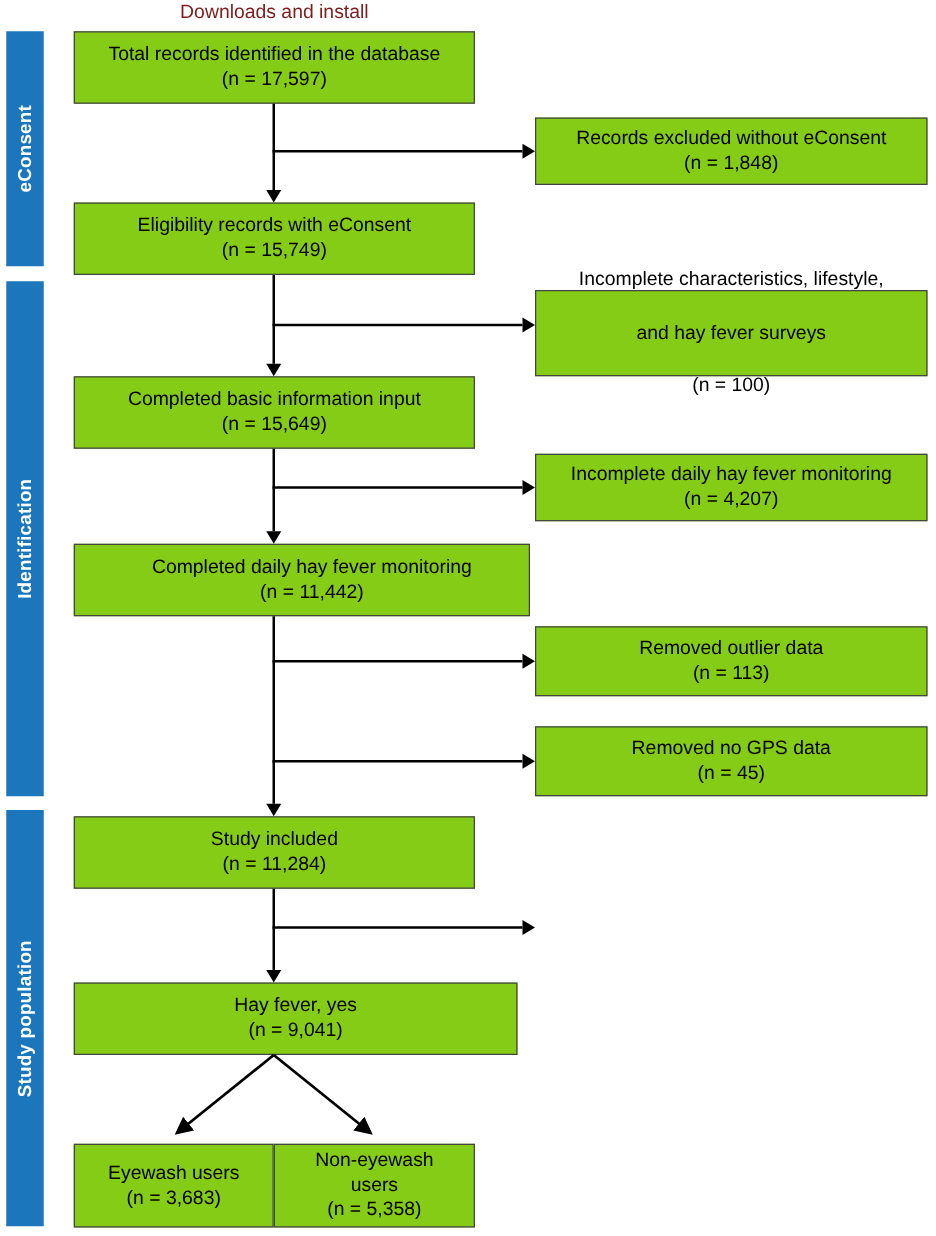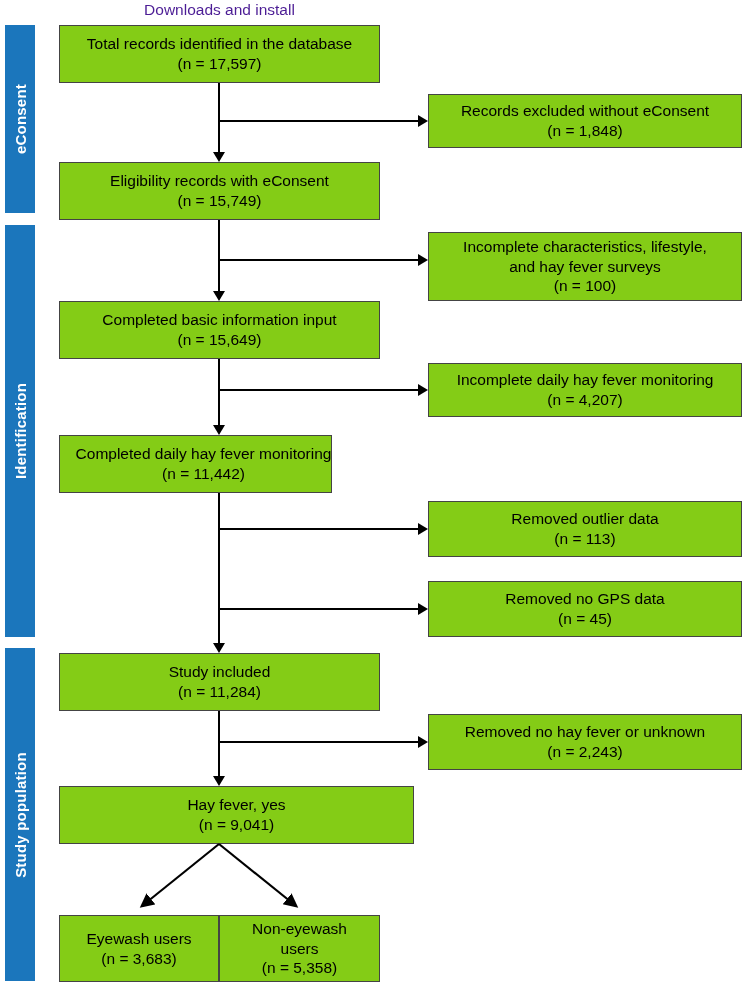--- a/index.html
+++ b/index.html
@@ -49,21 +49,21 @@
     font-size: 15.5px;
     color: #000000;
     line-height: 1.28;
     padding: 2px 4px;
   }
   .flow-box .line { display: block; white-space: nowrap; }
   
   .chart-title {
     position: absolute;
     font-size: 15.5px;
-    color: #4c1d95;
+    color: #7f1d1d;
     white-space: nowrap;
   }
   
   .vline {
     position: absolute;
     width: 2px;
     background: #000000;
   }
   .hline {
     position: absolute;
@@ -116,65 +116,61 @@
   <div class="flow-box" style="left:59px; top:162px; width:321px; height:58px;">
     <span class="line">Eligibility records with eConsent</span>
     <span class="line">(n = 15,749)</span>
   </div>
 
   <div class="flow-box" style="left:59px; top:301px; width:321px; height:58px;">
     <span class="line">Completed basic information input</span>
     <span class="line">(n = 15,649)</span>
   </div>
 
-  <div class="flow-box" style="left:59px; top:435px; width:273px; height:58px;padding-left:20px;">
+  <div class="flow-box" style="left:59px; top:435px; width:365px; height:58px;padding-left:20px;">
     <span class="line">Completed daily hay fever monitoring</span>
     <span class="line">(n = 11,442)</span>
   </div>
 
   <div class="flow-box" style="left:59px; top:653px; width:321px; height:58px;">
     <span class="line">Study included</span>
     <span class="line">(n = 11,284)</span>
   </div>
 
   <div class="flow-box" style="left:59px; top:786px; width:355px; height:58px;">
     <span class="line">Hay fever, yes</span>
     <span class="line">(n = 9,041)</span>
   </div>
 
   <div class="flow-box" style="left:428px; top:94px; width:314px; height:54px;">
     <span class="line">Records excluded without eConsent</span>
     <span class="line">(n = 1,848)</span>
   </div>
 
-  <div class="flow-box" style="left:428px; top:232px; width:314px; height:69px;">
+  <div class="flow-box" style="left:428px; top:232px; width:314px; height:69px;gap:23px;">
     <span class="line">Incomplete characteristics, lifestyle,</span>
     <span class="line">and hay fever surveys</span>
     <span class="line">(n = 100)</span>
   </div>
 
   <div class="flow-box" style="left:428px; top:363px; width:314px; height:54px;text-align:right;">
     <span class="line">Incomplete daily hay fever monitoring</span>
     <span class="line">(n = 4,207)</span>
   </div>
 
   <div class="flow-box" style="left:428px; top:501px; width:314px; height:56px;">
     <span class="line">Removed outlier data</span>
     <span class="line">(n = 113)</span>
   </div>
 
   <div class="flow-box" style="left:428px; top:581px; width:314px; height:56px;">
     <span class="line">Removed no GPS data</span>
     <span class="line">(n = 45)</span>
   </div>
 
-  <div class="flow-box" style="left:428px; top:714px; width:314px; height:56px;">
-    <span class="line">Removed no hay fever or unknown</span>
-    <span class="line">(n = 2,243)</span>
-  </div>
 
   <div class="flow-box" style="left:59px; top:915px; width:160px; height:67px;">
     <span class="line">Eyewash users</span>
     <span class="line">(n = 3,683)</span>
   </div>
 
   <div class="flow-box" style="left:219px; top:915px; width:161px; height:67px;">
     <span class="line">Non-eyewash</span>
     <span class="line">users</span>
     <span class="line">(n = 5,358)</span>

